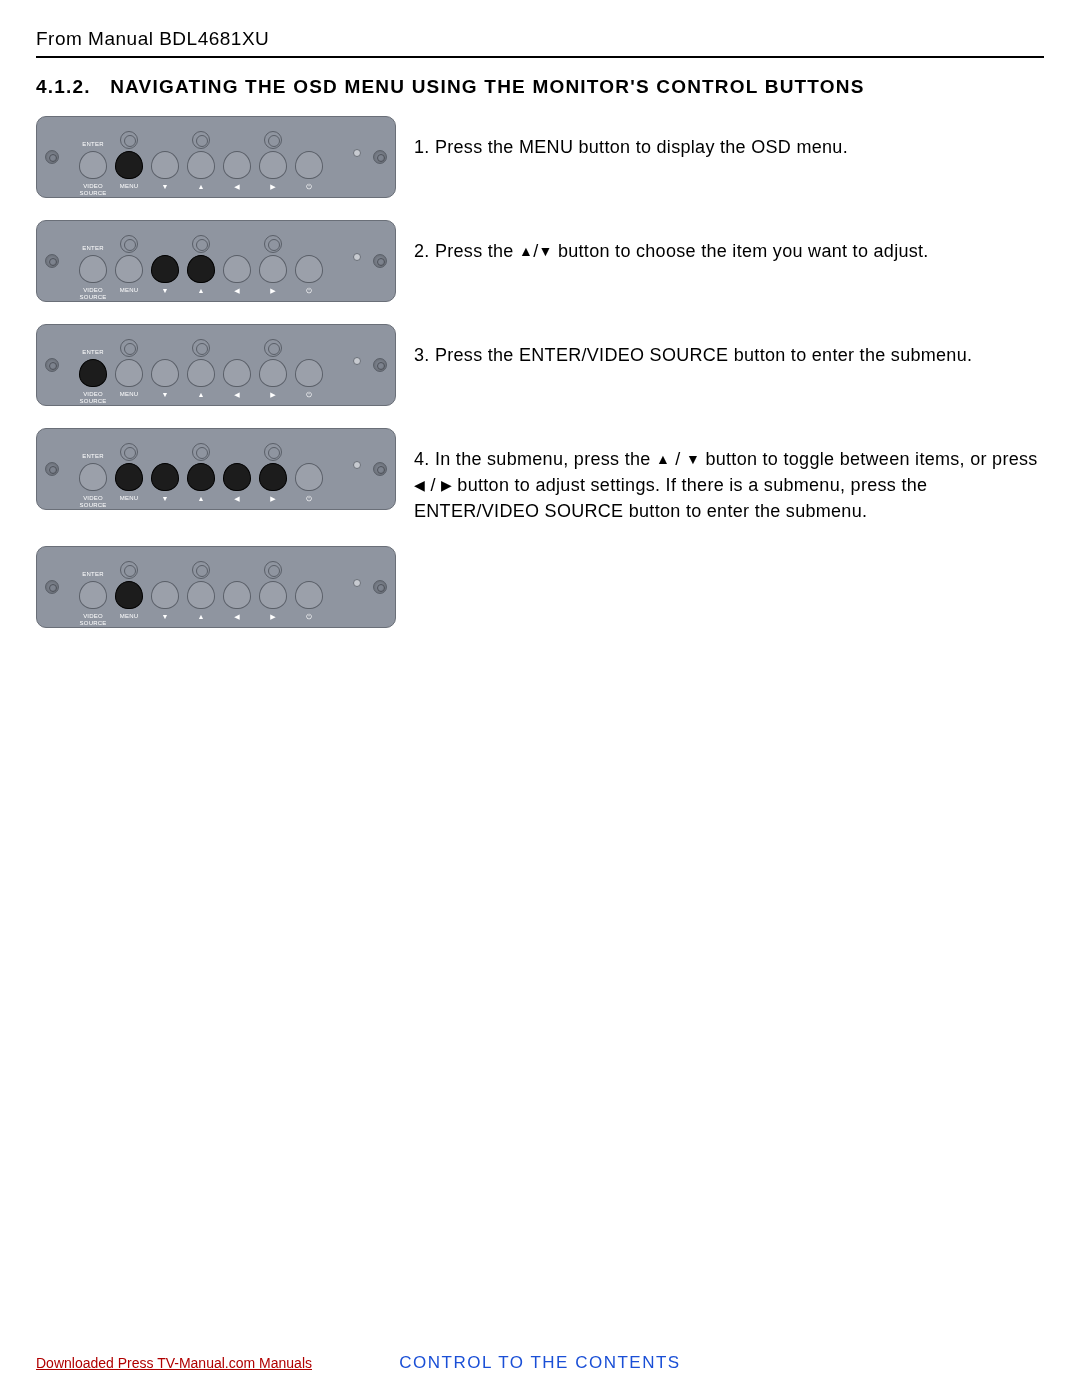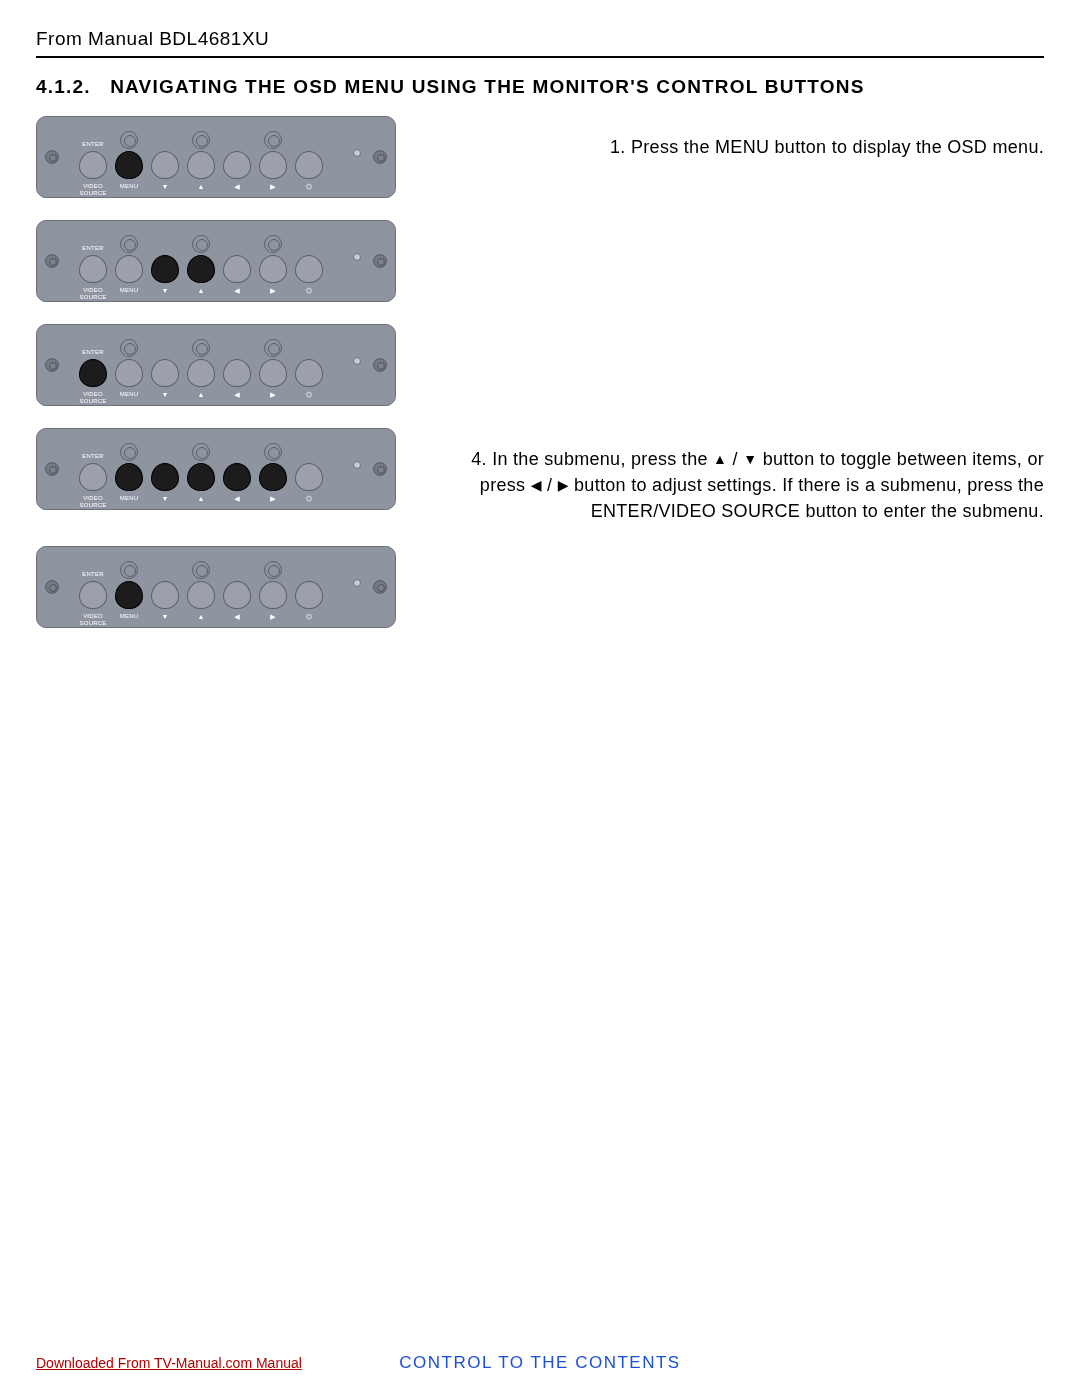--- a/index.html
+++ b/index.html
@@ -28,26 +28,25 @@
   .content-row {
     display: flex;
     align-items: flex-start;
     margin-bottom: 22px;
   }
   .panel-col {
     flex: 0 0 360px;
   }
   .text-col {
     flex: 1;
-    padding-left: 26px;
+    padding-left: 18px;
     font-size: 18px;
     line-height: 1.45;
     letter-spacing: 0.3px;
     padding-top: 18px;
-    text-align: right;
   }
   .step-line { display: inline; }
   .tri { font-size: 14px; vertical-align: 1px; }
   .panel {
     background: #8f95a0;
     width: 360px;
     height: 82px;
     border-radius: 10px;
     position: relative;
     border: 1px solid #6a6f78;
@@ -172,20 +171,21 @@
             <div class="lbl sym" style="left: 108px;">▲</div>
             <div class="btn" style="left: 144px;"></div>
             <div class="lbl sym" style="left: 144px;">◀</div>
             <div class="btn" style="left: 180px;"></div>
             <div class="lbl sym" style="left: 180px;">▶</div>
             <div class="btn" style="left: 216px;"></div>
             <div class="lbl sym" style="left: 216px;">⏻</div>
           </div>
         </div>
       </div>
+      <div class="text-col"><div class="step-line"><span>2.</span> <span>Press the </span><span class="tri">▲</span><span>/</span><span class="tri">▼</span><span> button to choose the item you want to adjust.</span></div></div>
     </div>
     <div class="content-row">
       <div class="panel-col">
         <div class="panel">
           <div class="hole-l"></div>
           <div class="hole-r"></div>
           <div class="led"></div>
           <div class="btnrow">
             <div class="screw" style="left: 41px;"></div>
             <div class="screw" style="left: 113px;"></div>
@@ -201,20 +201,21 @@
             <div class="lbl sym" style="left: 108px;">▲</div>
             <div class="btn" style="left: 144px;"></div>
             <div class="lbl sym" style="left: 144px;">◀</div>
             <div class="btn" style="left: 180px;"></div>
             <div class="lbl sym" style="left: 180px;">▶</div>
             <div class="btn" style="left: 216px;"></div>
             <div class="lbl sym" style="left: 216px;">⏻</div>
           </div>
         </div>
       </div>
+      <div class="text-col"><div class="step-line"><span>3.</span> <span>Press the </span><span>ENTER/VIDEO SOURCE</span><span> button to enter the submenu.</span></div></div>
     </div>
     <div class="content-row">
       <div class="panel-col">
         <div class="panel">
           <div class="hole-l"></div>
           <div class="hole-r"></div>
           <div class="led"></div>
           <div class="btnrow">
             <div class="screw" style="left: 41px;"></div>
             <div class="screw" style="left: 113px;"></div>
@@ -264,15 +265,15 @@
             <div class="lbl sym" style="left: 180px;">▶</div>
             <div class="btn" style="left: 216px;"></div>
             <div class="lbl sym" style="left: 216px;">⏻</div>
           </div>
         </div>
       </div>
     </div>
   </div>
 
 <div class="footer">
-  <a class="dl-link">Downloaded From TV-Manual.com Manual</a>
+  <a class="dl-link">Downloaded Press TV-Manual.com Manuals</a>
   <a class="return-link">CONTROL TO THE CONTENTS</a>
 </div>
 
 </body></html>

